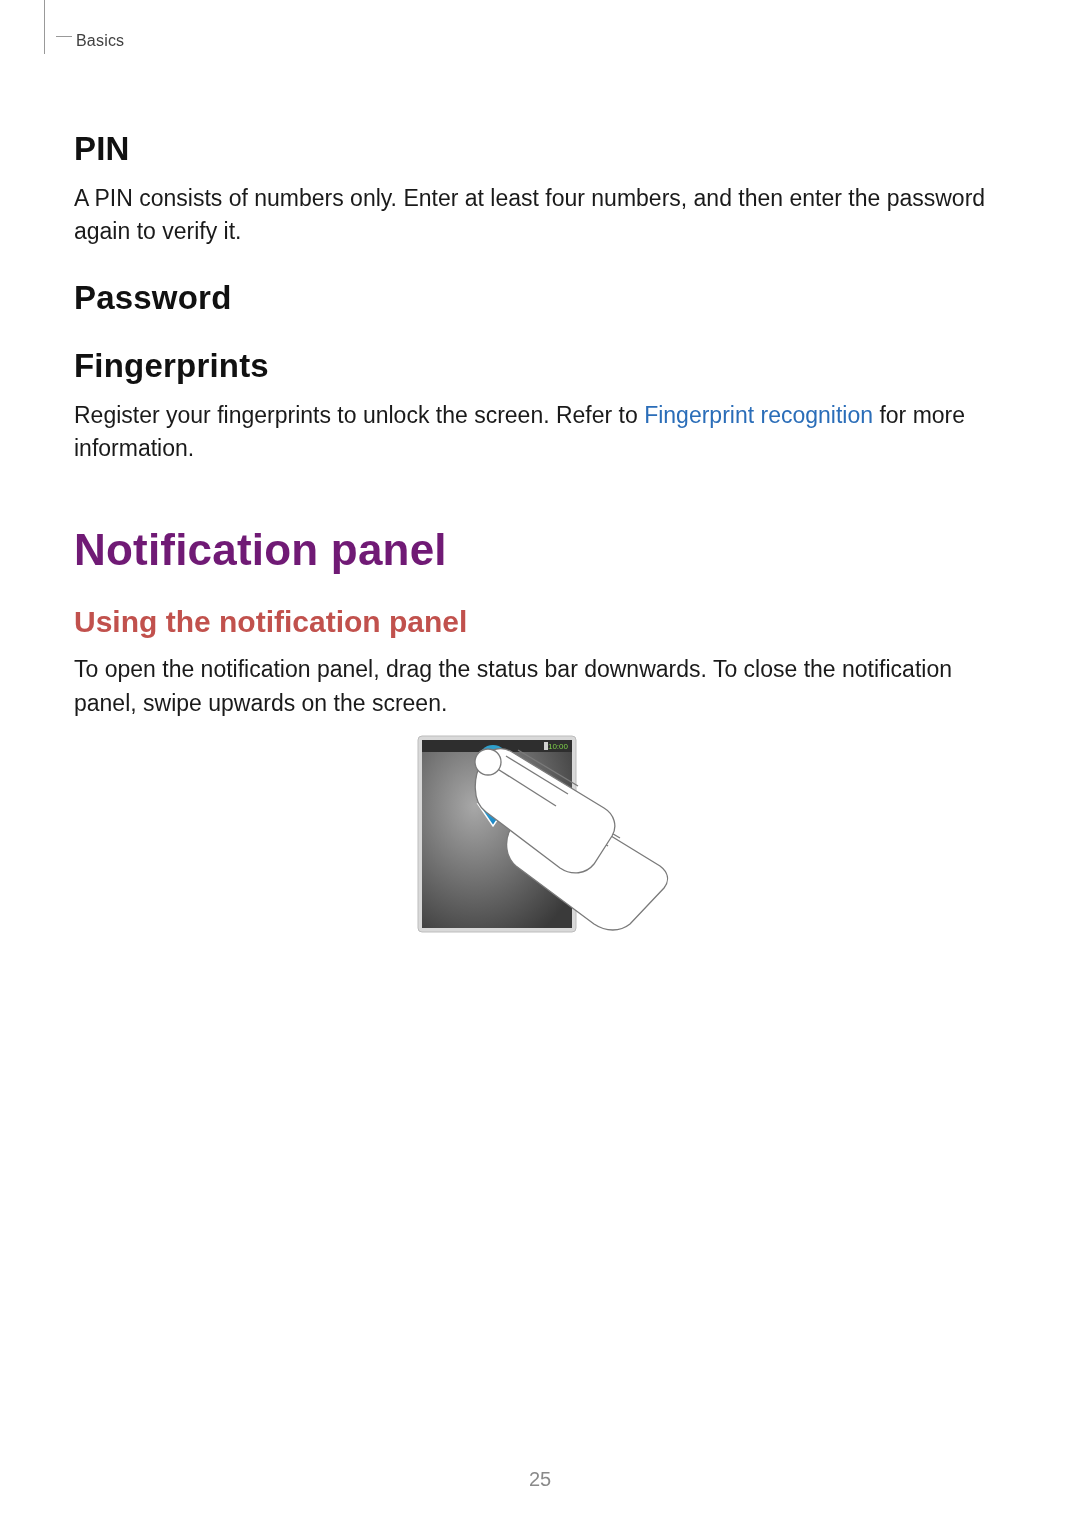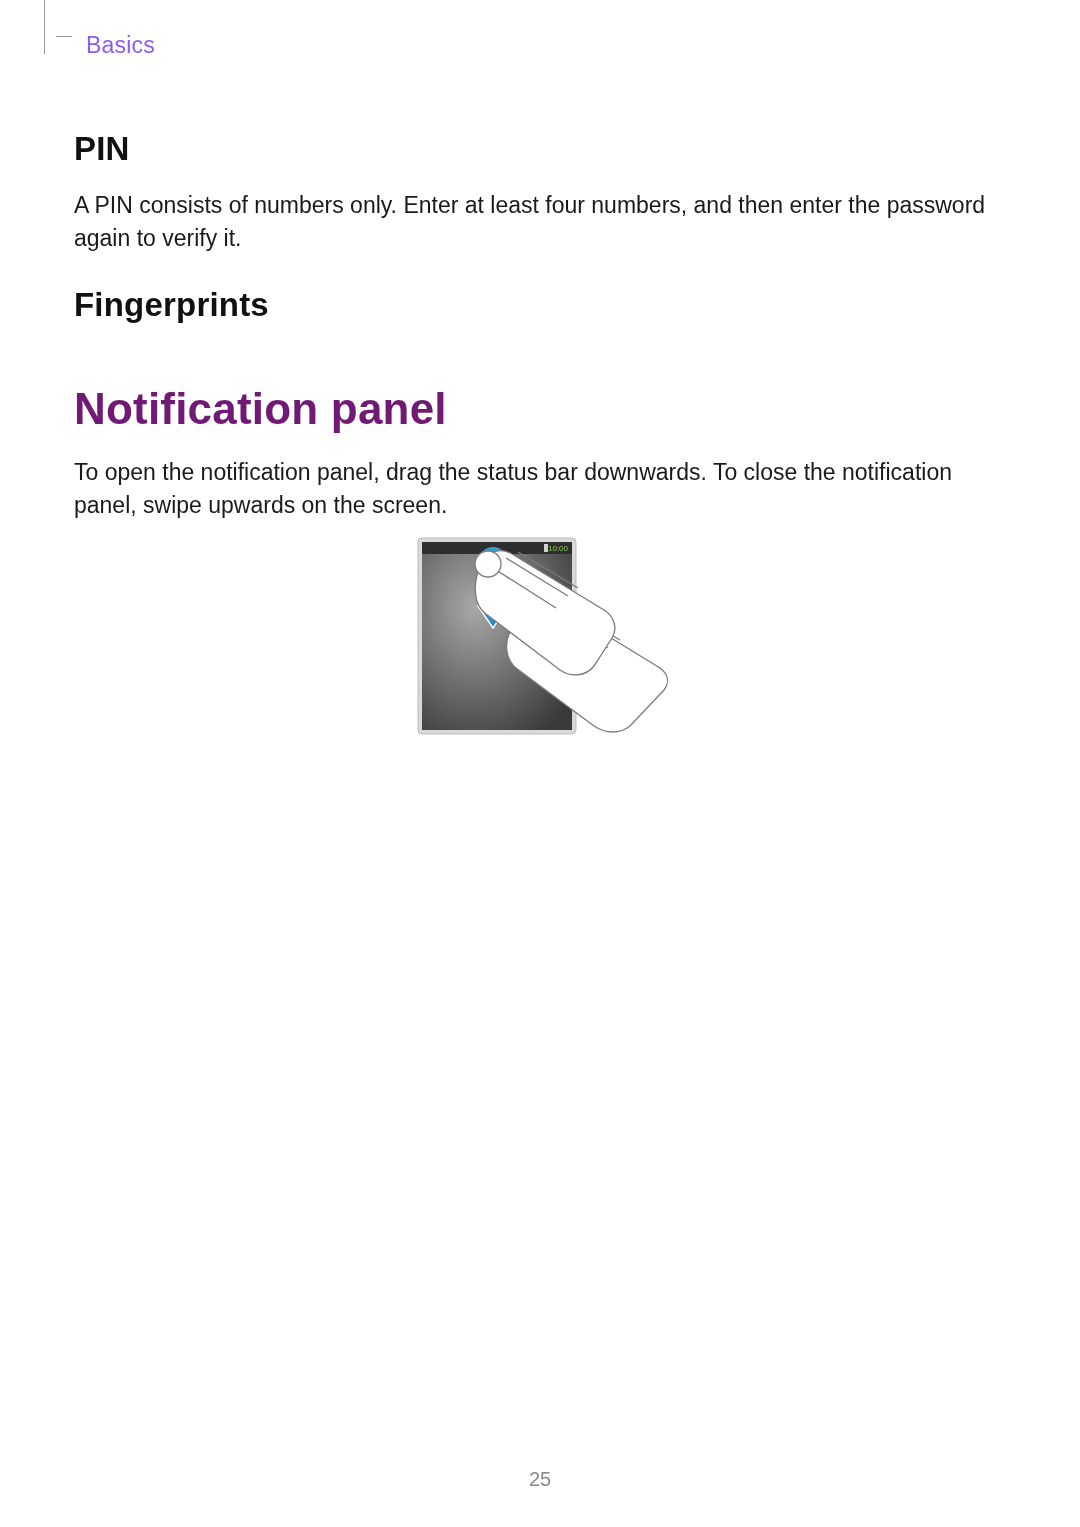--- a/index.html
+++ b/index.html
@@ -25,42 +25,42 @@
     position: absolute;
     top: 36px;
     left: 56px;
     width: 16px;
     height: 1px;
     background: #999;
   }
   .breadcrumb {
     position: absolute;
     top: 32px;
-    left: 86px;
-    font-size: 23px;
-    color: #8b5cf6;
+    left: 76px;
+    font-size: 16px;
+    color: #404040;
     letter-spacing: 0.2px;
   }
   .content {
     position: absolute;
     top: 100px;
     left: 74px;
     width: 932px;
   }
   h3.sec {
     font-size: 33px;
     font-weight: 700;
     margin: 30px 0 8px 0;
     color: #111;
     letter-spacing: 0.2px;
   }
   p.body {
     font-size: 23px;
     line-height: 1.45;
-    margin: 21px 0 14px 0;
+    margin: 14px 0 14px 0;
     color: #1a1a1a;
     font-weight: 400;
   }
   h1.big {
     font-size: 44px;
     font-weight: 700;
     color: #701a75;
     margin: 60px 0 22px 0;
     letter-spacing: 0.2px;
   }
@@ -96,25 +96,30 @@
 
 <div class="header-rule"></div>
 <div class="header-mark"></div>
 <div class="breadcrumb">Basics</div>
 
 <div class="content">
 
   <h3 class="sec">PIN</h3>
   <p class="body">A PIN consists of numbers only. Enter at least four numbers, and then enter the password again to verify it.</p>
 
+  <h3 class="sec">Password</h3>
 
   <h3 class="sec">Fingerprints</h3>
+  <p class="body">
+    <span>Register your fingerprints to unlock the screen. Refer to </span><a class="link" href="#">Fingerprint recognition</a><span> for more information.</span>
+  </p>
 
   <h1 class="big">Notification panel</h1>
 
+  <h2 class="sub">Using the notification panel</h2>
   <p class="body">To open the notification panel, drag the status bar downwards. To close the notification panel, swipe upwards on the screen.</p>
 
   <div class="figure">
     <svg class="fig-svg" width="284" height="200" viewBox="0 0 284 200">
       <defs>
         <radialGradient id="bg" cx="35%" cy="35%" r="80%">
           <stop offset="0%" stop-color="#a8a8a8"></stop>
           <stop offset="100%" stop-color="#3a3a3a"></stop>
         </radialGradient>
         <linearGradient id="arrow" x1="0" y1="0" x2="0" y2="1">

